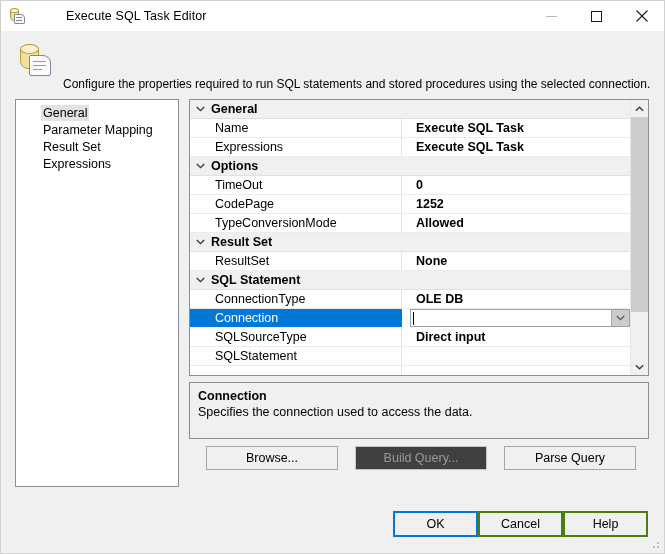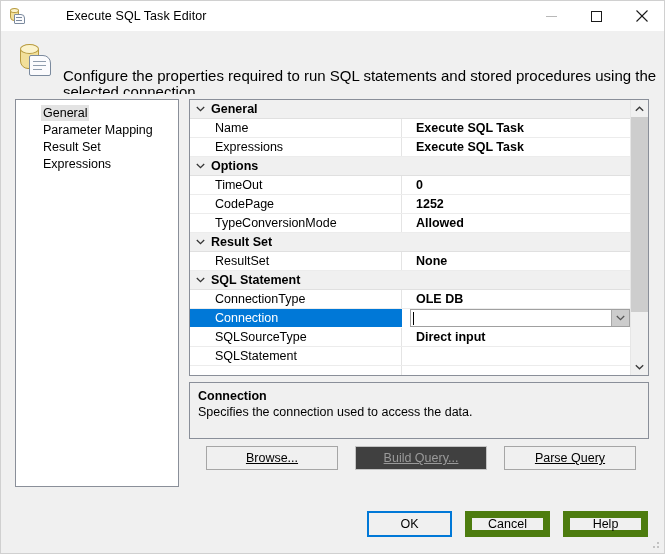--- a/index.html
+++ b/index.html
@@ -82,21 +82,21 @@
     border-bottom: 1px solid #f0f0f0;
   }
   .banner-icon {
     width: 42px;
     height: 44px;
     position: relative;
     margin-right: 6px;
     flex: 0 0 auto;
   }
   .banner-text {
-    font-size: 15px;
+    font-size: 12px;
     color: #000000;
     line-height: 16px;
     margin-top: 44px;
   }
 
   
   .body-area {
     flex: 1 1 auto;
     position: relative;
     background: #f0f0f0;
@@ -315,43 +315,41 @@
     background: #f0f0f0;
     border: 1px solid #a6a6a6;
     box-sizing: border-box;
     font-family: "Liberation Sans", sans-serif;
     font-size: 12.5px;
     color: #000;
     display: flex;
     align-items: center;
     justify-content: center;
     white-space: nowrap;
-    text-decoration: underline;
   }
   .btn.wide { width: 132px; }
   .btn.disabled {
     color: #9a9a9a;
     background: #404040;
     border-color: #c4c4c4;
   }
 
   
   .footer {
     position: absolute;
     right: 16px;
     bottom: 16px;
     display: flex;
-    gap: 13px;
     margin-top: 38px;
   }
   .btn-foot {
     width: 85px;
     height: 26px;
     background: #f0f0f0;
-    border: 7px solid #4d7c0f;
+    border: 2px solid #4d7c0f;
     box-sizing: border-box;
     font-size: 12.5px;
     display: flex;
     align-items: center;
     justify-content: center;
     color: #000;
   }
   .btn-foot.default {
     border: 2px solid #0078d7;
   }

